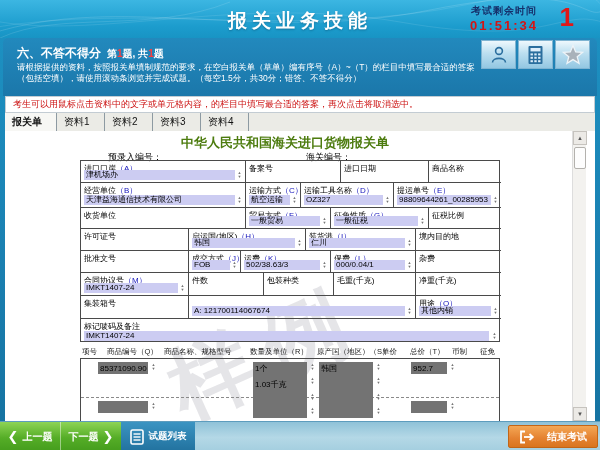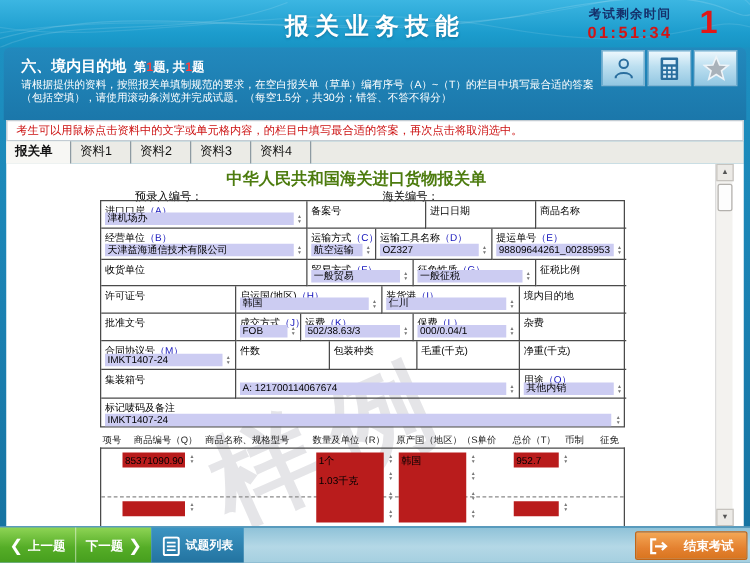--- a/index.html
+++ b/index.html
@@ -53,21 +53,21 @@
        font-size:8px;line-height:10px;padding-left:2px;white-space:nowrap;overflow:hidden;cursor:pointer;}
   .spin{position:absolute;right:2px;bottom:2px;width:7px;height:10px;display:flex;flex-direction:column;
         align-items:center;justify-content:center;color:#777;cursor:pointer;}
   .spin::before{content:"▲";font-size:4px;line-height:4px;}
   .spin::after{content:"▼";font-size:4px;line-height:4px;}
 
   .goods-head{position:absolute;left:75px;top:216px;width:420px;height:11px;font-size:7.5px;color:#222;}
   .goods-head span{position:absolute;top:0;white-space:nowrap;}
   .goods-box{position:absolute;left:75px;top:227px;width:420px;height:63px;border:1px solid #4a4a4a;border-bottom:none;}
   .gdash{position:absolute;left:0;right:0;top:38px;border-top:1px dashed #8a8a8a;}
-  .gcell{position:absolute;background:#b91c1c;font-size:8px;line-height:11px;padding:1px 2px;overflow:hidden;cursor:pointer;}
+  .gcell{position:absolute;background:#737373;font-size:8px;line-height:11px;padding:1px 2px;overflow:hidden;cursor:pointer;}
   .gspin{position:absolute;width:7px;height:10px;display:flex;flex-direction:column;align-items:center;justify-content:center;color:#777;cursor:pointer;}
   .gspin::before{content:"▲";font-size:4px;line-height:4px;}
   .gspin::after{content:"▼";font-size:4px;line-height:4px;}
 
   
   .vscroll{position:absolute;left:567px;top:0;width:14px;height:290px;background:#f3f2ef;border-left:1px solid #ddd;}
   .sbtn{position:absolute;left:0;width:14px;height:14px;background:#eceae6;border:1px solid #c6c3be;
         font-size:6px;color:#555;text-align:center;line-height:12px;cursor:pointer;}
   .sbtn.up{top:0;} .sbtn.down{bottom:0;}
   .sthumb{position:absolute;left:1px;top:16px;width:12px;height:22px;background:#fdfdfd;border:1px solid #b3b1ad;border-radius:2px;cursor:pointer;}
@@ -102,21 +102,21 @@
     <div class="header-title">报关业务技能</div>
     <div class="timer">
       <div class="timer-label">考试剩余时间</div>
       <div class="timer-value">01:51:34</div>
     </div>
     <div class="page-num">1</div>
   </div>
 
   <div class="qpanel">
     <div class="qtitle">
-      <span>六、境内目的地</span><span class="qseq"><span>第</span><span class="red">1</span><span>题, 共</span><span class="red">1</span><span>题</span></span>
+      <span>六、不答不得分</span><span class="qseq"><span>第</span><span class="red">1</span><span>题, 共</span><span class="red">1</span><span>题</span></span>
     </div>
     <div class="qinstr">请根据提供的资料，按照报关单填制规范的要求，在空白报关单（草单）编有序号（A）~（T）的栏目中填写最合适的答案（包括空填），请使用滚动条浏览并完成试题。（每空1.5分，共30分；错答、不答不得分）</div>
     <div class="qicons">
       <div class="icon-btn">
         <svg width="18" height="20" viewBox="0 0 18 20">
           <circle cx="9" cy="6" r="3.4" fill="none" stroke="#2a6e9e" stroke-width="1.6"></circle>
           <path d="M2.5,17.5 c0,-5.5 13,-5.5 13,0" fill="none" stroke="#2a6e9e" stroke-width="1.6"></path>
         </svg>
       </div>
       <div class="icon-btn">

